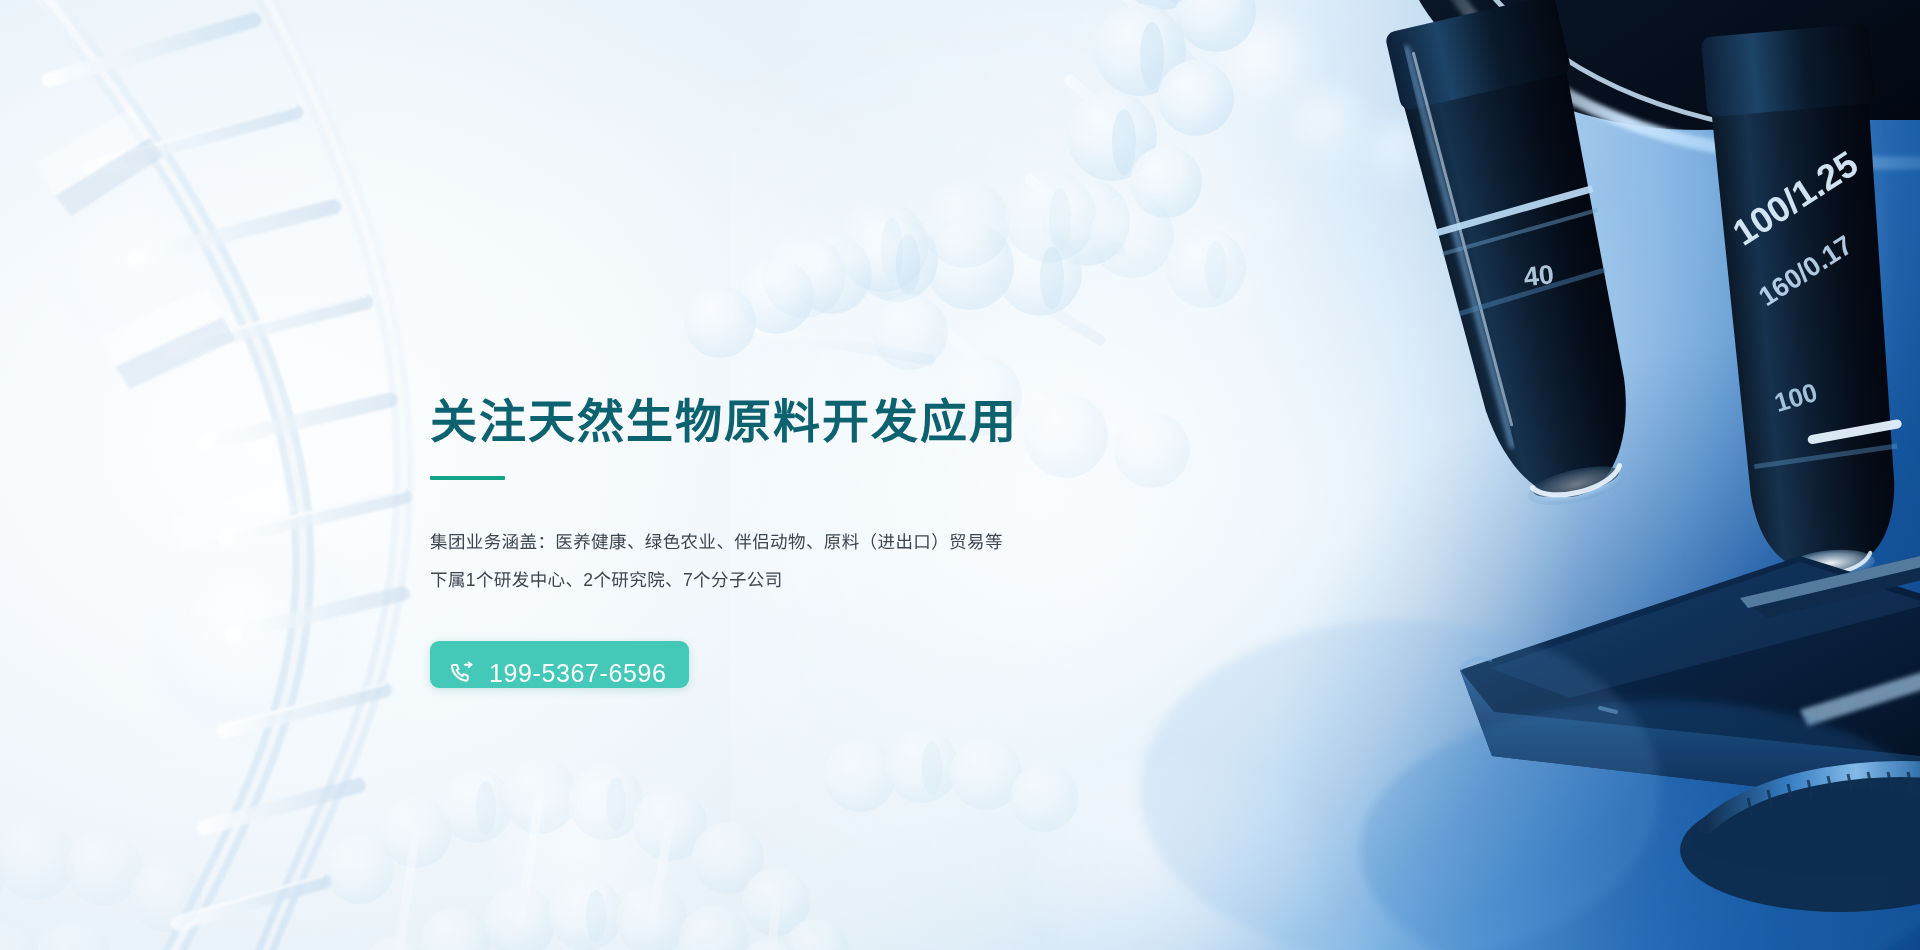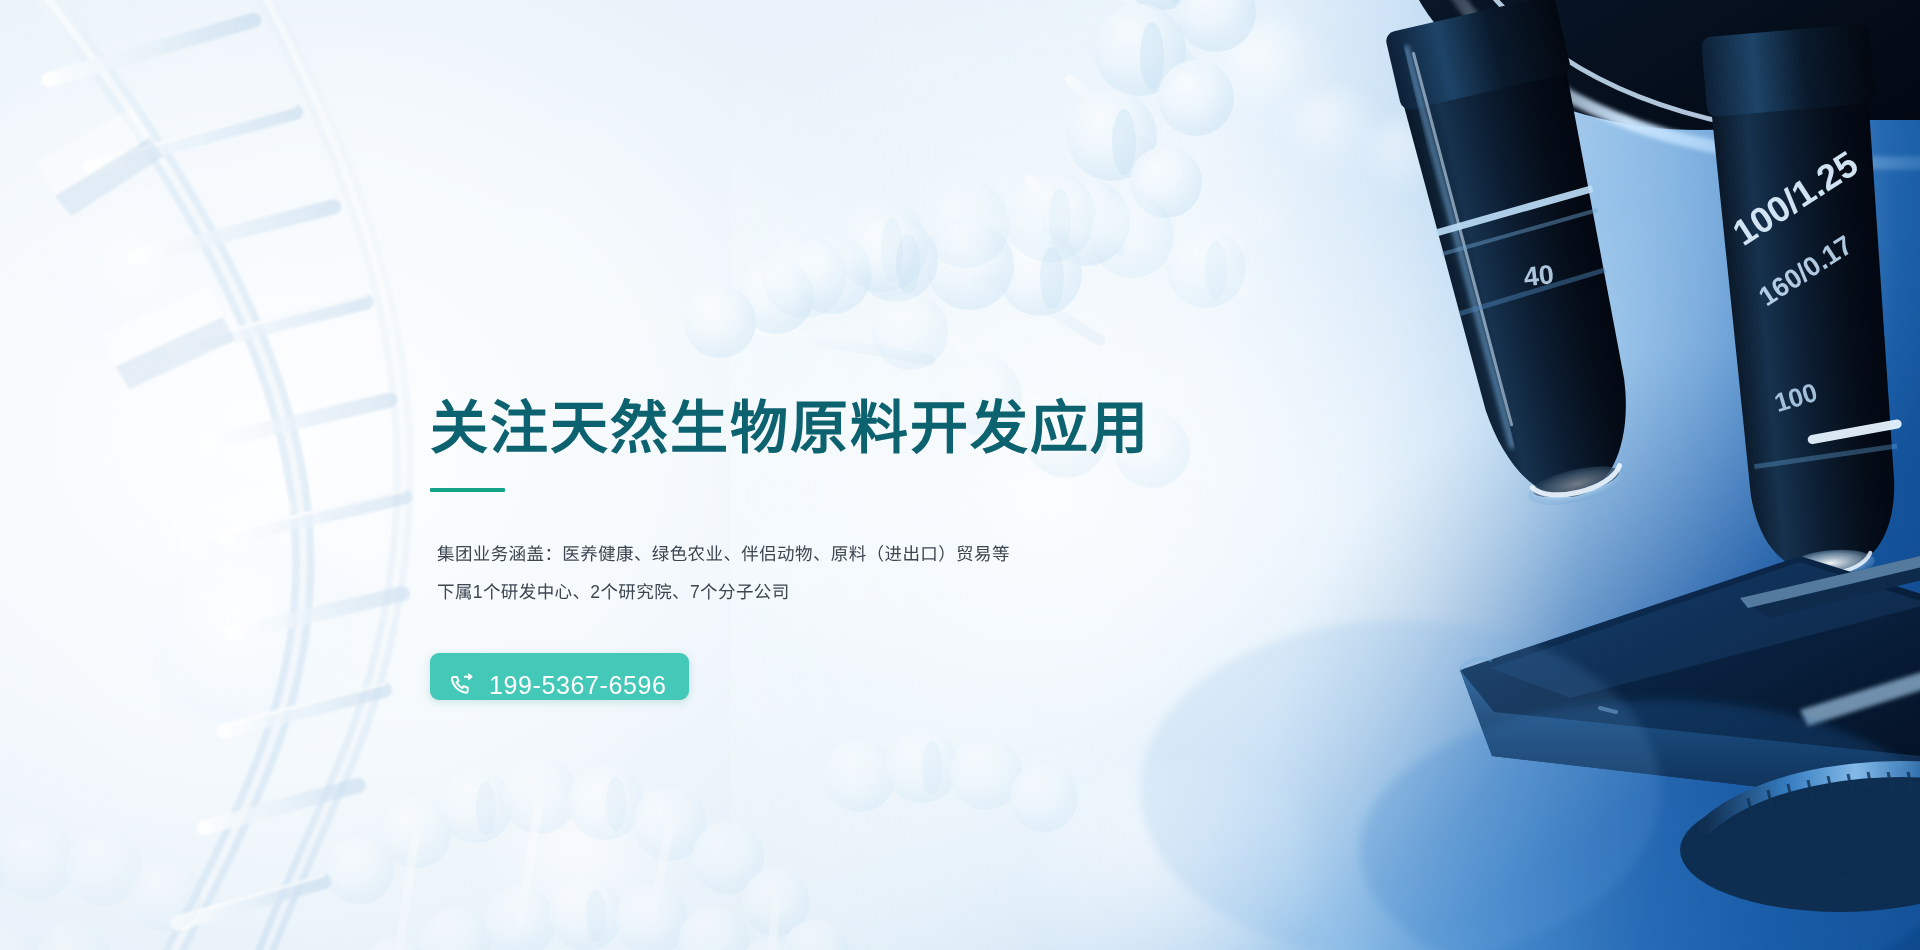--- a/index.html
+++ b/index.html
@@ -100,21 +100,21 @@
   .content {
     position: absolute;
     left: 430px;
     top: 396px;
     width: 820px;
     z-index: 40;
   }
 
   .hero-title {
     margin: 0;
-    font-size: 58px;
+    font-size: 47px;
     line-height: 1.1;
     font-weight: bold;
     letter-spacing: 2px;
     color: #0d6270;
     text-shadow: 0 1px 2px rgba(255,255,255,0.55);
     white-space: nowrap;
   }
 
   .title-rule {
     margin-top: 28px;
@@ -125,21 +125,21 @@
   }
 
   .hero-sub {
     margin-top: 43px;
     color: #3c4651;
     font-size: 17.5px;
     line-height: 38px;
     letter-spacing: 0.4px;
     text-shadow: 0 1px 1px rgba(255,255,255,0.6);
   }
-  .hero-sub .sub-line { display: block; white-space: nowrap; margin-left: 7px; }
+  .hero-sub .sub-line { display: block; white-space: nowrap; }
 
   .phone-btn {
     margin-top: 42px;
     display: inline-flex;
     align-items: flex-end;
     gap: 13px;
     height: 47px;
     padding: 0 23px 0 18px;
     border: none;
     border-radius: 9px;

